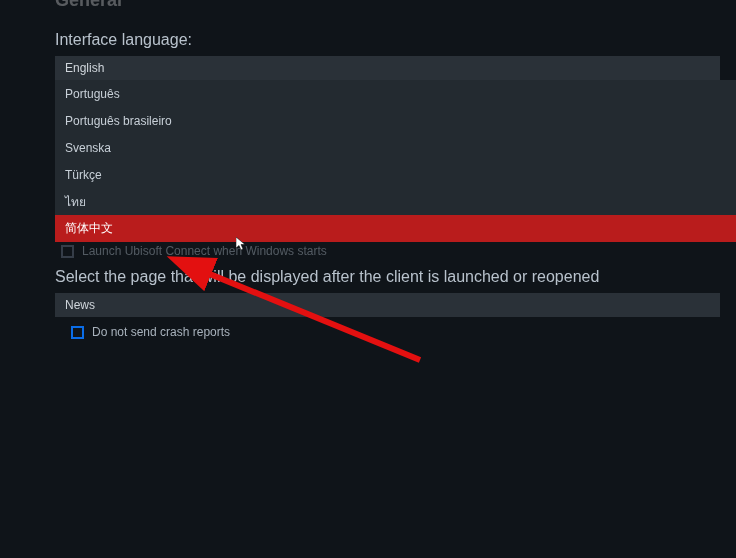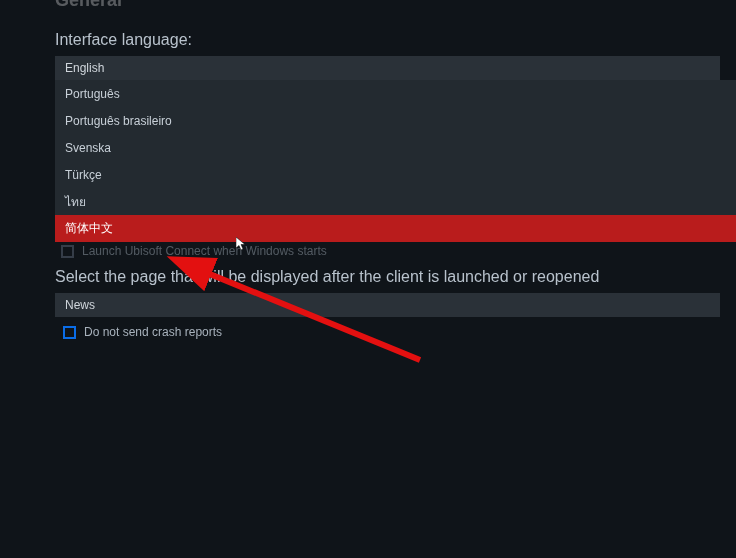--- a/index.html
+++ b/index.html
@@ -61,21 +61,21 @@
       color: #ffffff;
     }
     .behind-dropdown {
       width: 665px;
     }
     .checkbox-row {
       display: flex;
       align-items: center;
       gap: 8px;
       margin-top: 8px;
-      margin-left: 8px;
+      margin-left: 16px;
     }
     .checkbox {
       width: 13px;
       height: 13px;
       border: 2px solid #0a6de8;
       background: transparent;
       display: inline-block;
       flex-shrink: 0;
     }
     .checkbox-label {

